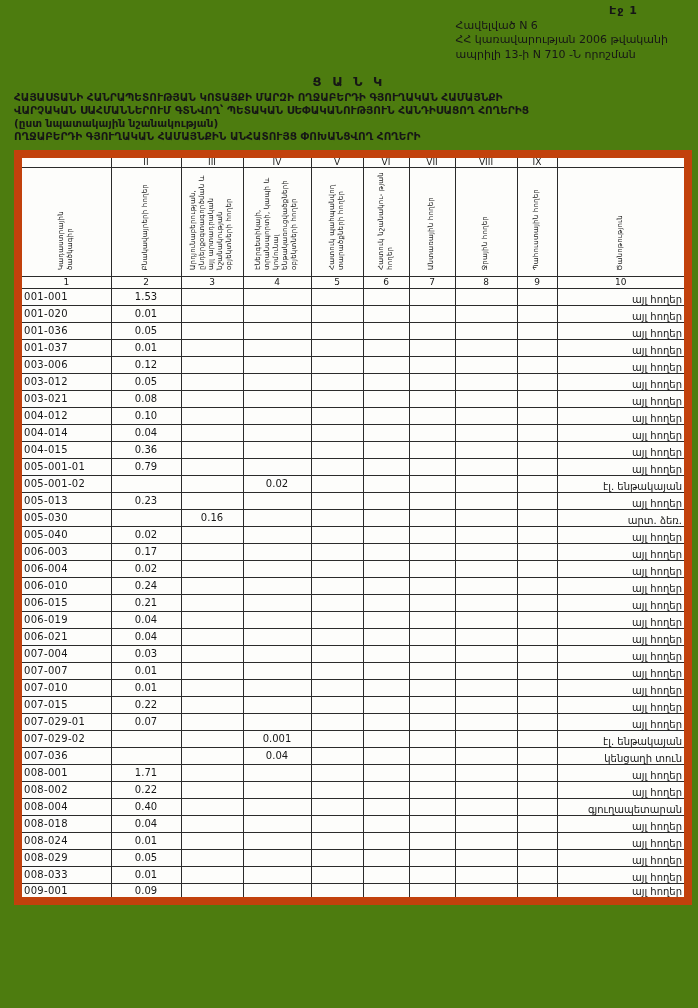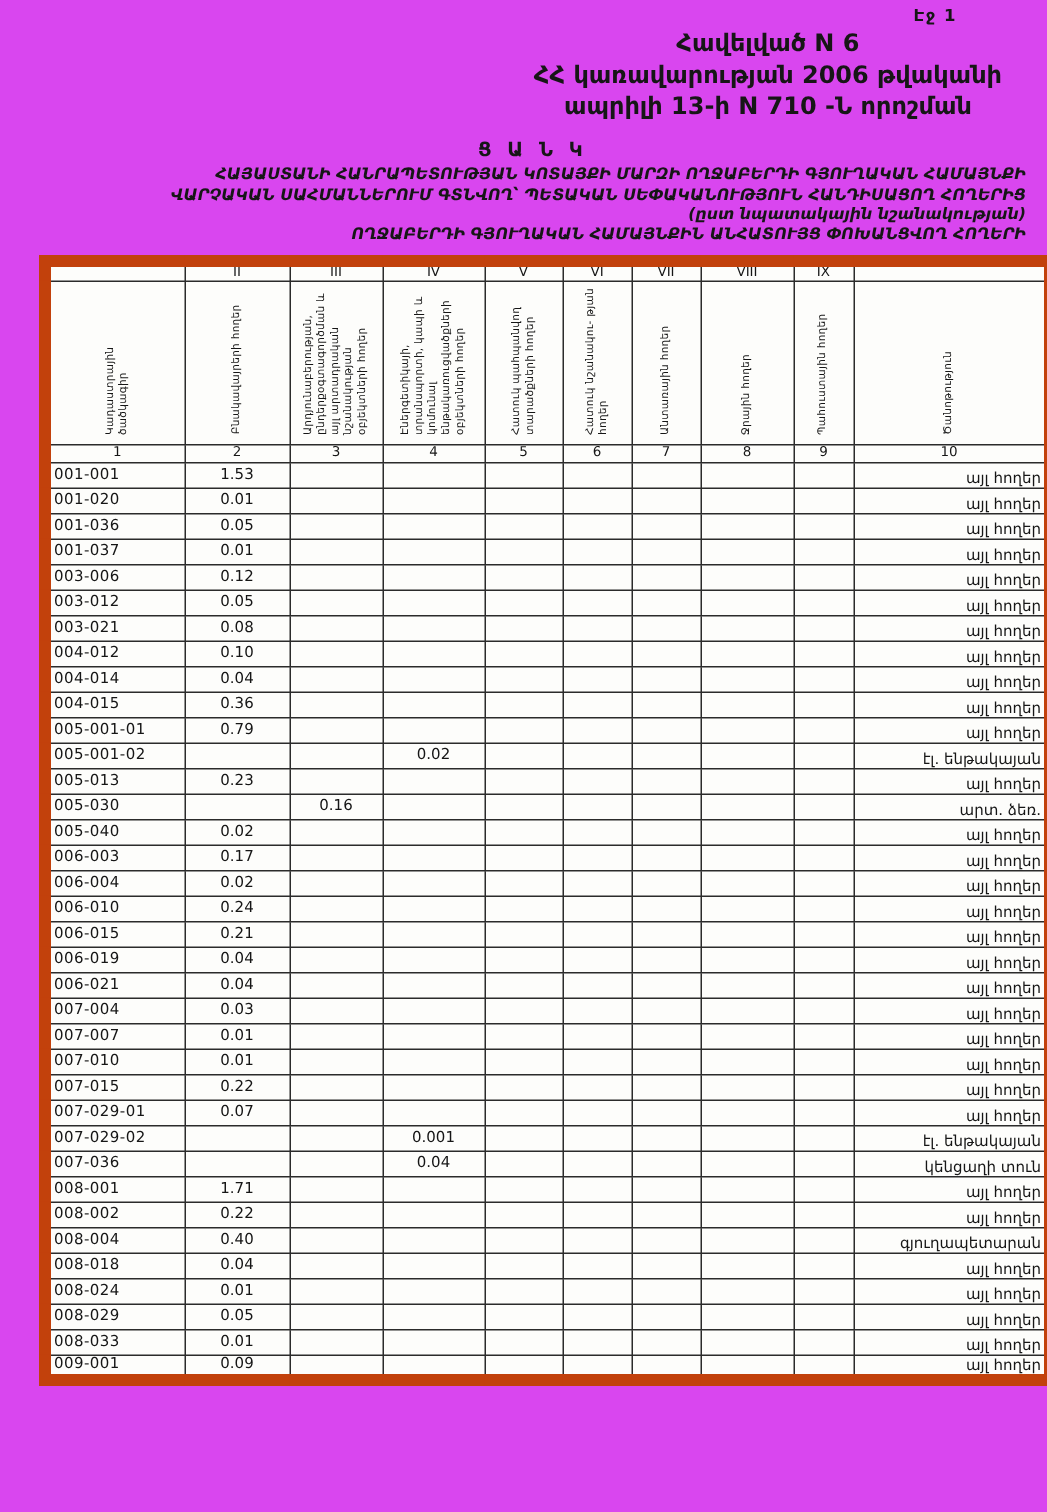--- a/index.html
+++ b/index.html
@@ -11,53 +11,52 @@
     width: 698px;
     height: 1008px;
     font-family: "DejaVu Sans", sans-serif;
     color: #161616;
     overflow: hidden;
   }
   .page {
     position: relative;
     width: 698px;
     height: 1008px;
-    background: #d946ef;
+    background: #4d7c0f;
     box-sizing: border-box;
-    padding: 4px 14px 0 26px;
+    padding: 4px 14px 0 14px;
   }
   .page-number {
     text-align: right;
     padding-right: 46px;
     font-size: 11px;
     font-weight: bold;
     letter-spacing: 1px;
   }
   .appendix {
     width: max-content;
     margin: 2px 16px 0 auto;
-    text-align: center;
-    font-size: 16px;
-    font-weight: bold;
+    text-align: left;
+    font-size: 11px;
+    font-weight: normal;
     line-height: 1.3;
   }
   .doc-title {
     text-align: center;
     font-size: 13px;
     font-weight: bold;
     letter-spacing: 3px;
     margin-top: 12px;
   }
   .doc-subtitle {
-    text-align: right;
+    text-align: left;
     font-size: 10.5px;
     font-weight: bold;
     line-height: 1.25;
     margin-top: 2px;
-    font-style: italic;
   }
   .doc-subtitle .sub-line { white-space: nowrap; }
   table.land-table {
     border-collapse: collapse;
     table-layout: fixed;
     width: 670px;
     margin-top: 7px;
     background: #fdfdfb;
   }
   table.land-table th, table.land-table td {

